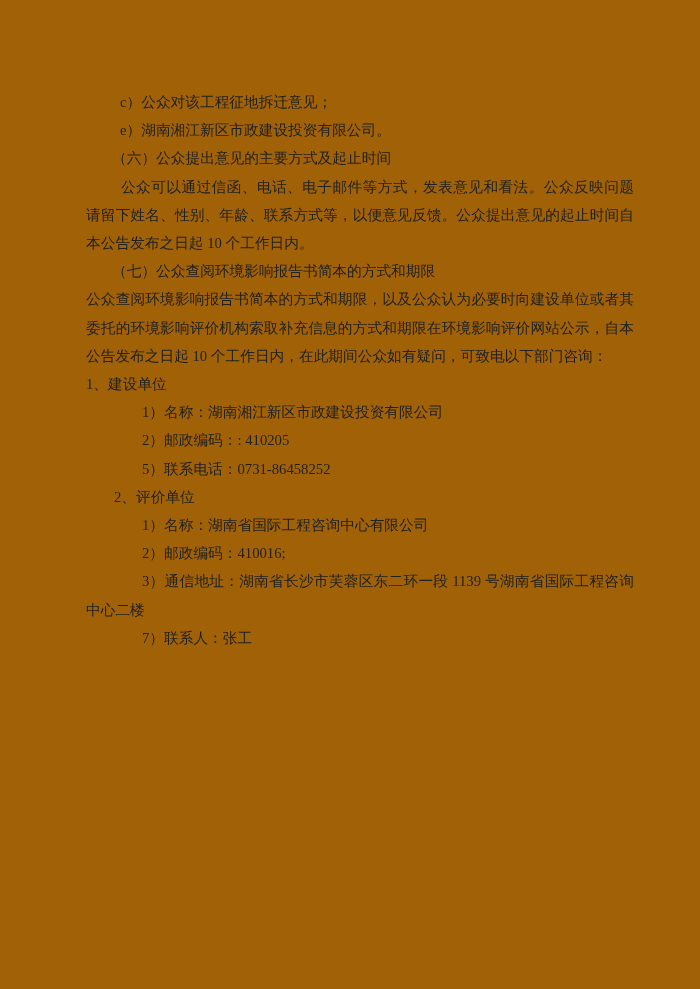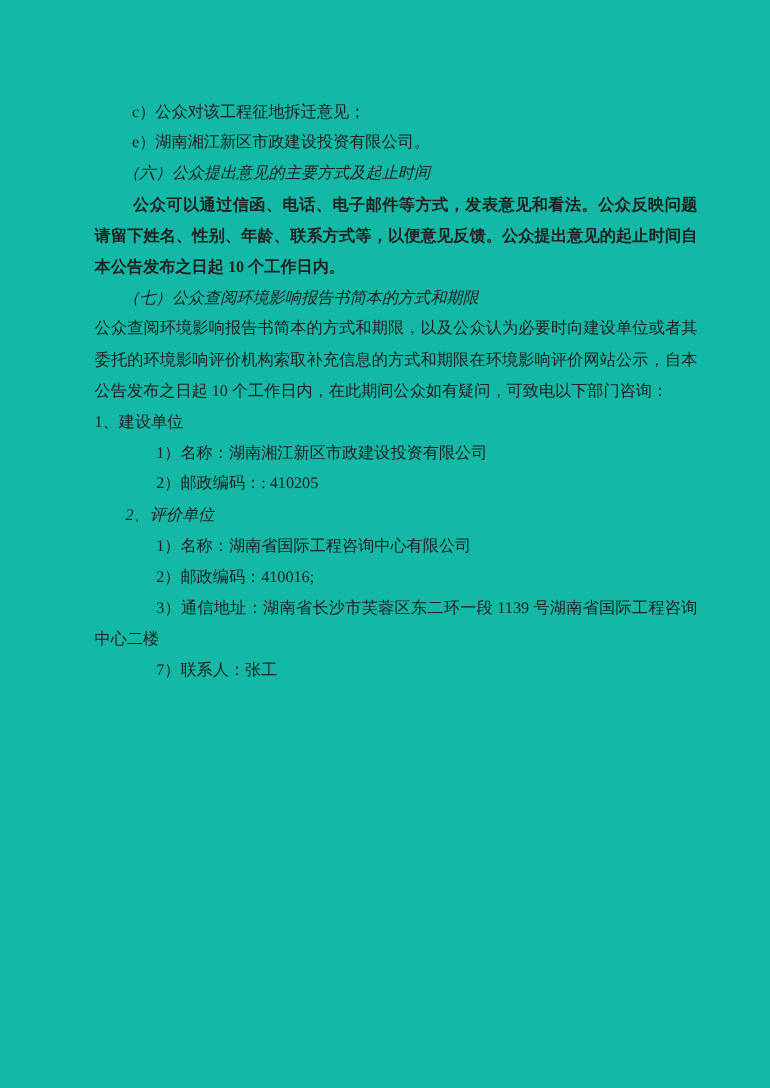--- a/index.html
+++ b/index.html
@@ -5,21 +5,21 @@
   html, body {
     margin: 0;
     padding: 0;
     background: #ffffff;
   }
   .page {
     position: relative;
     width: 700px;
     height: 989px;
     margin: 0 auto;
-    background: #14b8a6;
+    background: #a16207;
     box-sizing: border-box;
     padding: 88px 66px 0 86px;
     font-family: "Liberation Serif", "DejaVu Serif", serif;
     font-size: 14.7px;
     line-height: 28.2px;
     color: #212121;
     overflow: hidden;
   }
   .page p {
     margin: 0;
@@ -27,39 +27,36 @@
     text-align: justify;
     text-justify: inter-ideograph;
   }
   
   .point {
     text-indent: 34px;
   }
   
   .section-heading {
     text-indent: 26px;
-    font-style: italic;
   }
   
   .para-indent {
     text-indent: 35px;
-    font-weight: bold;
   }
   
   .para-flush {
     text-indent: 0;
   }
   
   .unit-heading-flush {
     text-indent: 0;
   }
   
   .unit-heading-indent {
     text-indent: 28px;
-    font-style: italic;
   }
   
   .sub-item {
     text-indent: 56px;
   }
 </style>
 </head>
 <body>
 
 <div class="page">
@@ -69,20 +66,21 @@
 
   <p class="section-heading">（六）公众提出意见的主要方式及起止时间</p>
   <p class="para-indent">公众可以通过信函、电话、电子邮件等方式，发表意见和看法。公众反映问题请留下姓名、性别、年龄、联系方式等，以便意见反馈。公众提出意见的起止时间自本公告发布之日起 10 个工作日内。</p>
 
   <p class="section-heading">（七）公众查阅环境影响报告书简本的方式和期限</p>
   <p class="para-flush">公众查阅环境影响报告书简本的方式和期限，以及公众认为必要时向建设单位或者其委托的环境影响评价机构索取补充信息的方式和期限在环境影响评价网站公示，自本公告发布之日起 10 个工作日内，在此期间公众如有疑问，可致电以下部门咨询：</p>
 
   <p class="unit-heading-flush">1、建设单位</p>
   <p class="sub-item">1）名称：湖南湘江新区市政建设投资有限公司</p>
   <p class="sub-item">2）邮政编码：: 410205</p>
+  <p class="sub-item">5）联系电话：0731-86458252</p>
 
   <p class="unit-heading-indent">2、评价单位</p>
   <p class="sub-item">1）名称：湖南省国际工程咨询中心有限公司</p>
   <p class="sub-item">2）邮政编码：410016;</p>
   <p class="sub-item">3）通信地址：湖南省长沙市芙蓉区东二环一段 1139 号湖南省国际工程咨询中心二楼</p>
   <p class="sub-item">7）联系人：张工</p>
 
 </div>
 
 </body></html>

